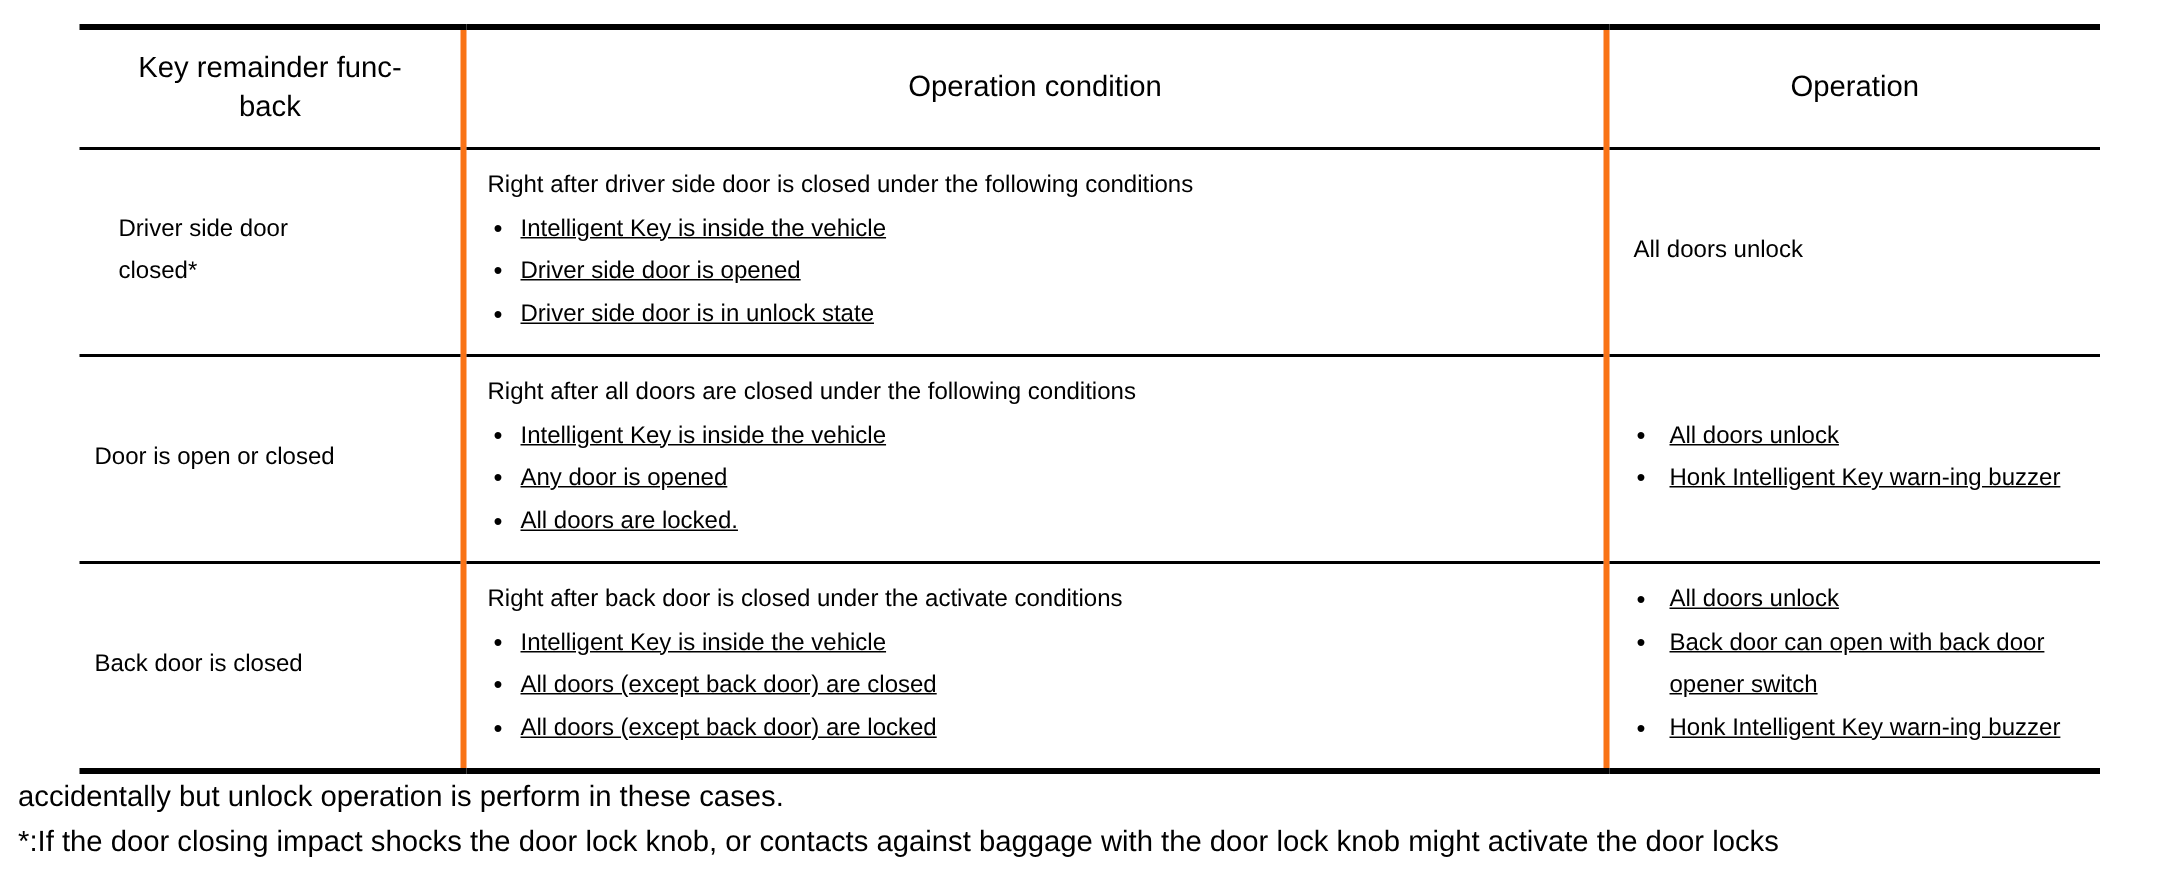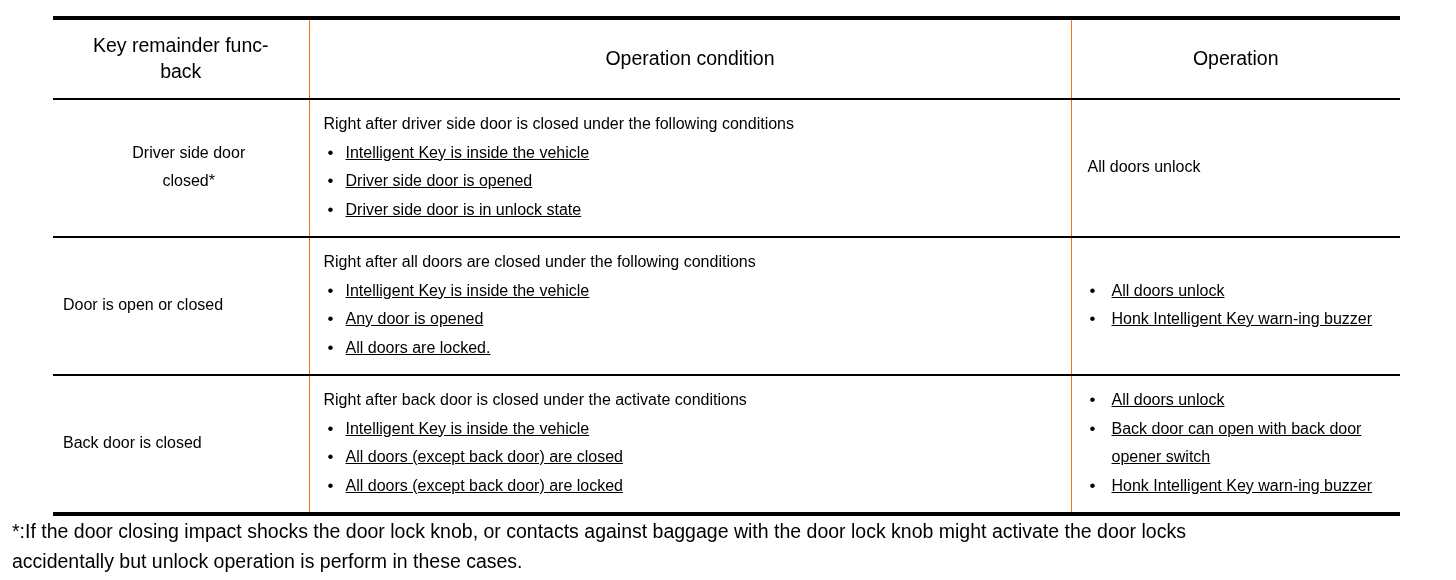--- a/index.html
+++ b/index.html
@@ -60,28 +60,28 @@
     border-bottom: 2px solid #000;
   }
 
   table.spec tbody tr:last-child td {
     border-bottom: 4px solid #000;
   }
 
   
   table.spec th.v-left,
   table.spec td.v-left {
-    border-left: 1px solid #f97316;
+    border-left: 4px solid #f97316;
   }
 
   .col-cond { padding-left: 14px !important; }
   .col-oper { padding-left: 16px !important; }
 
   .cell-center-left {
-    text-align: center;
+    text-align: left;
     padding-left: 26px !important;
   }
   .cell-center-both {
     text-align: left;
   }
 
   .lead {
     margin: 0 0 0 0;
     white-space: nowrap;
   }
@@ -202,17 +202,17 @@
               <li>Honk Intelligent Key warn-​ing buzzer</li>
             </ul>
           </td>
         </tr>
 
       </tbody>
     </table>
   </div>
 
   <div class="footnote">
+    <div class="fn-line">accidentally but unlock operation is perform in these cases.</div>
     <div class="fn-line">*:If the door closing impact shocks the door lock knob, or contacts against baggage with the door lock knob might activate the door locks</div>
-    <div class="fn-line">accidentally but unlock operation is perform in these cases.</div>
   </div>
 
 </div>
 
 </body></html>

